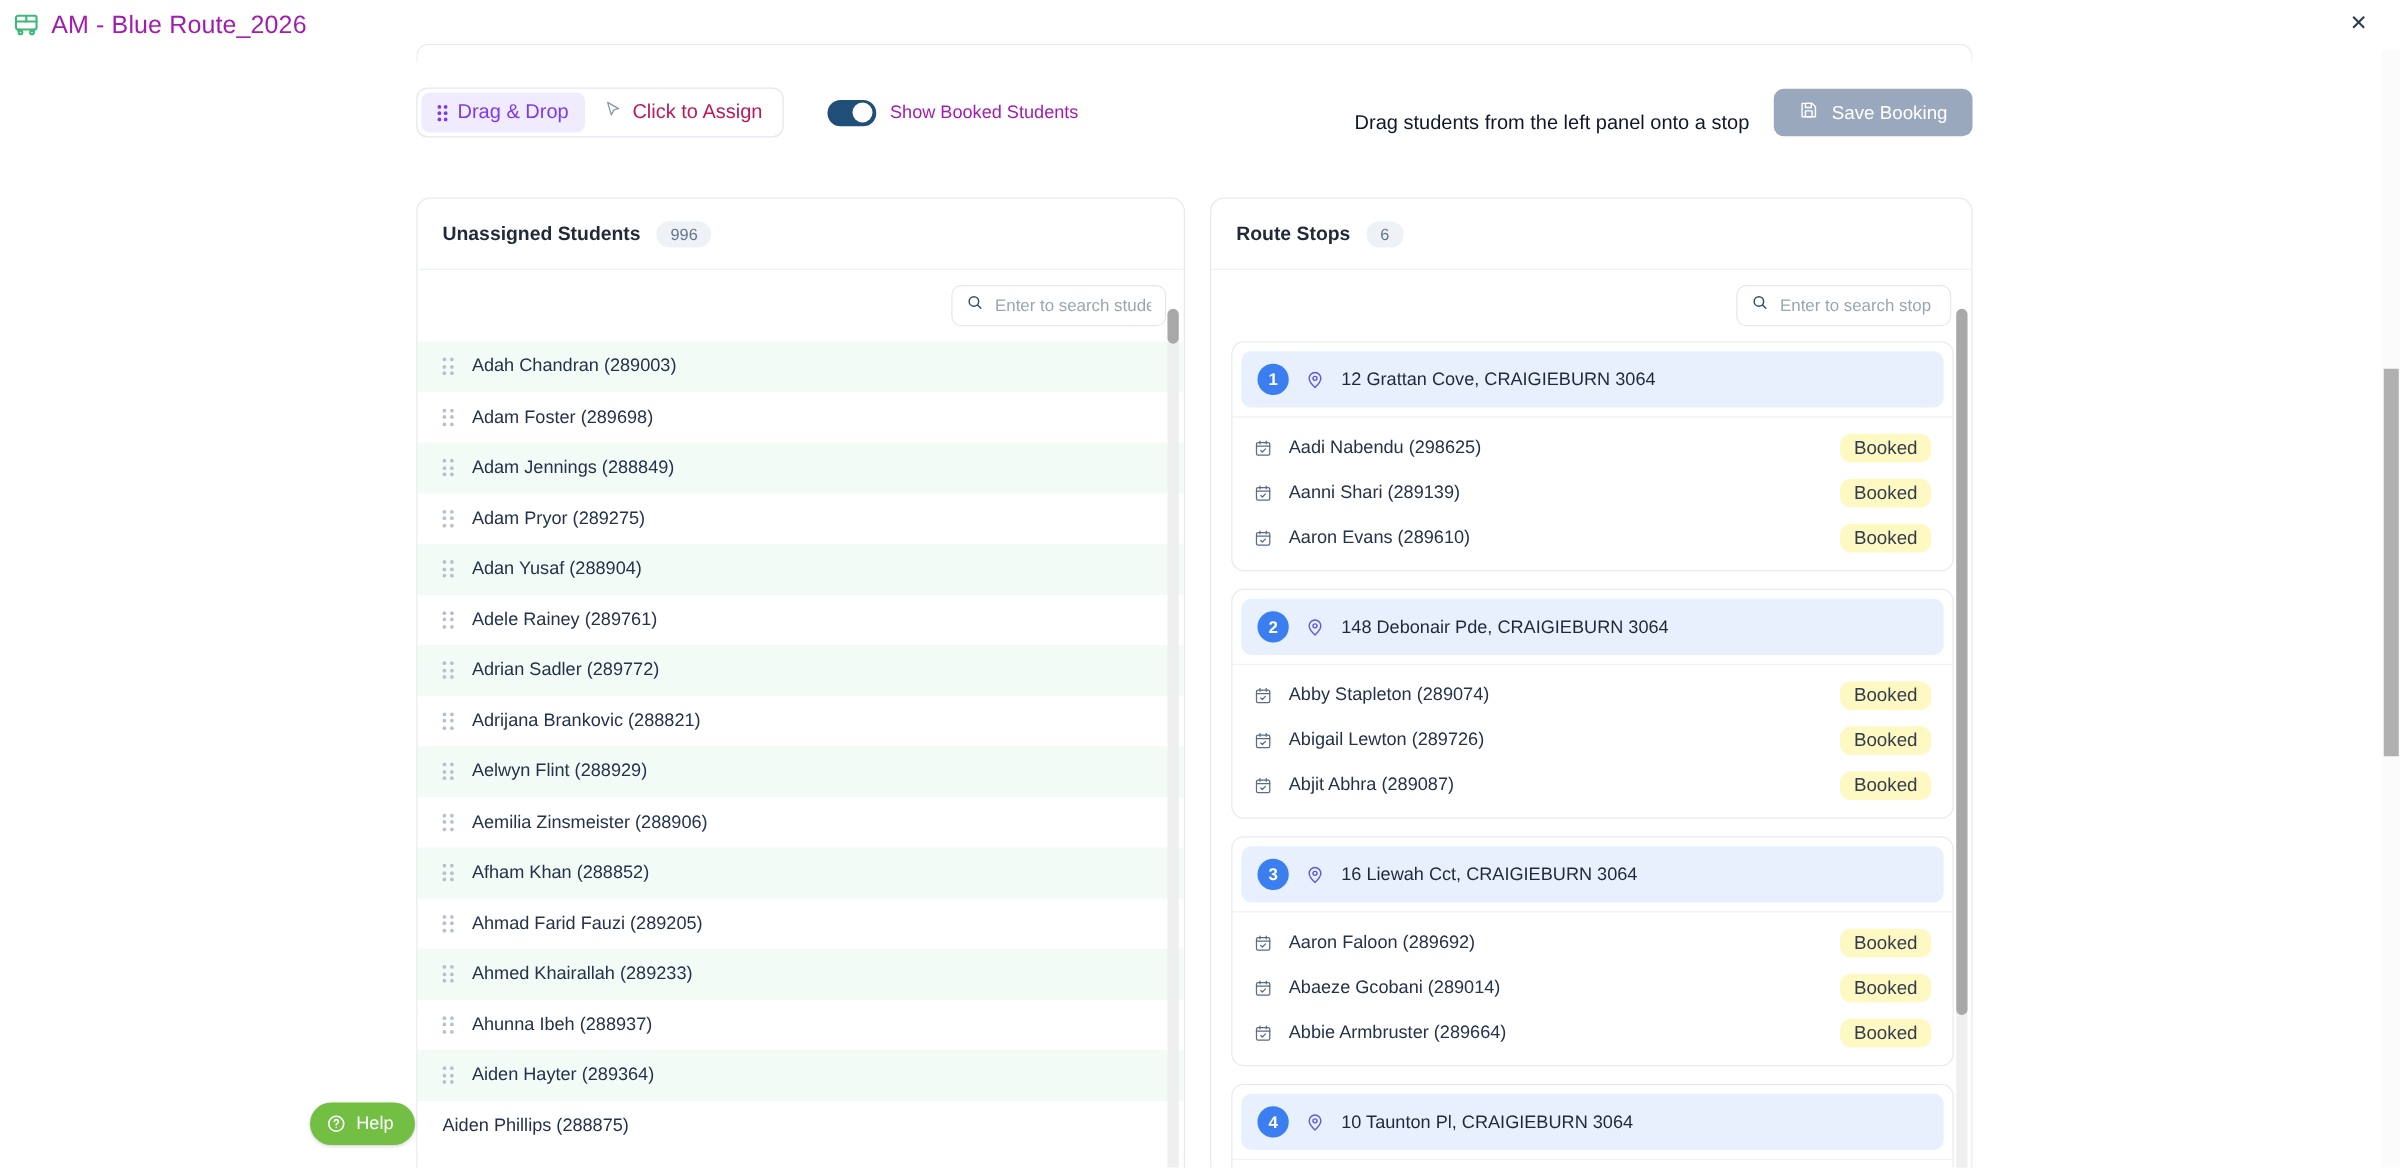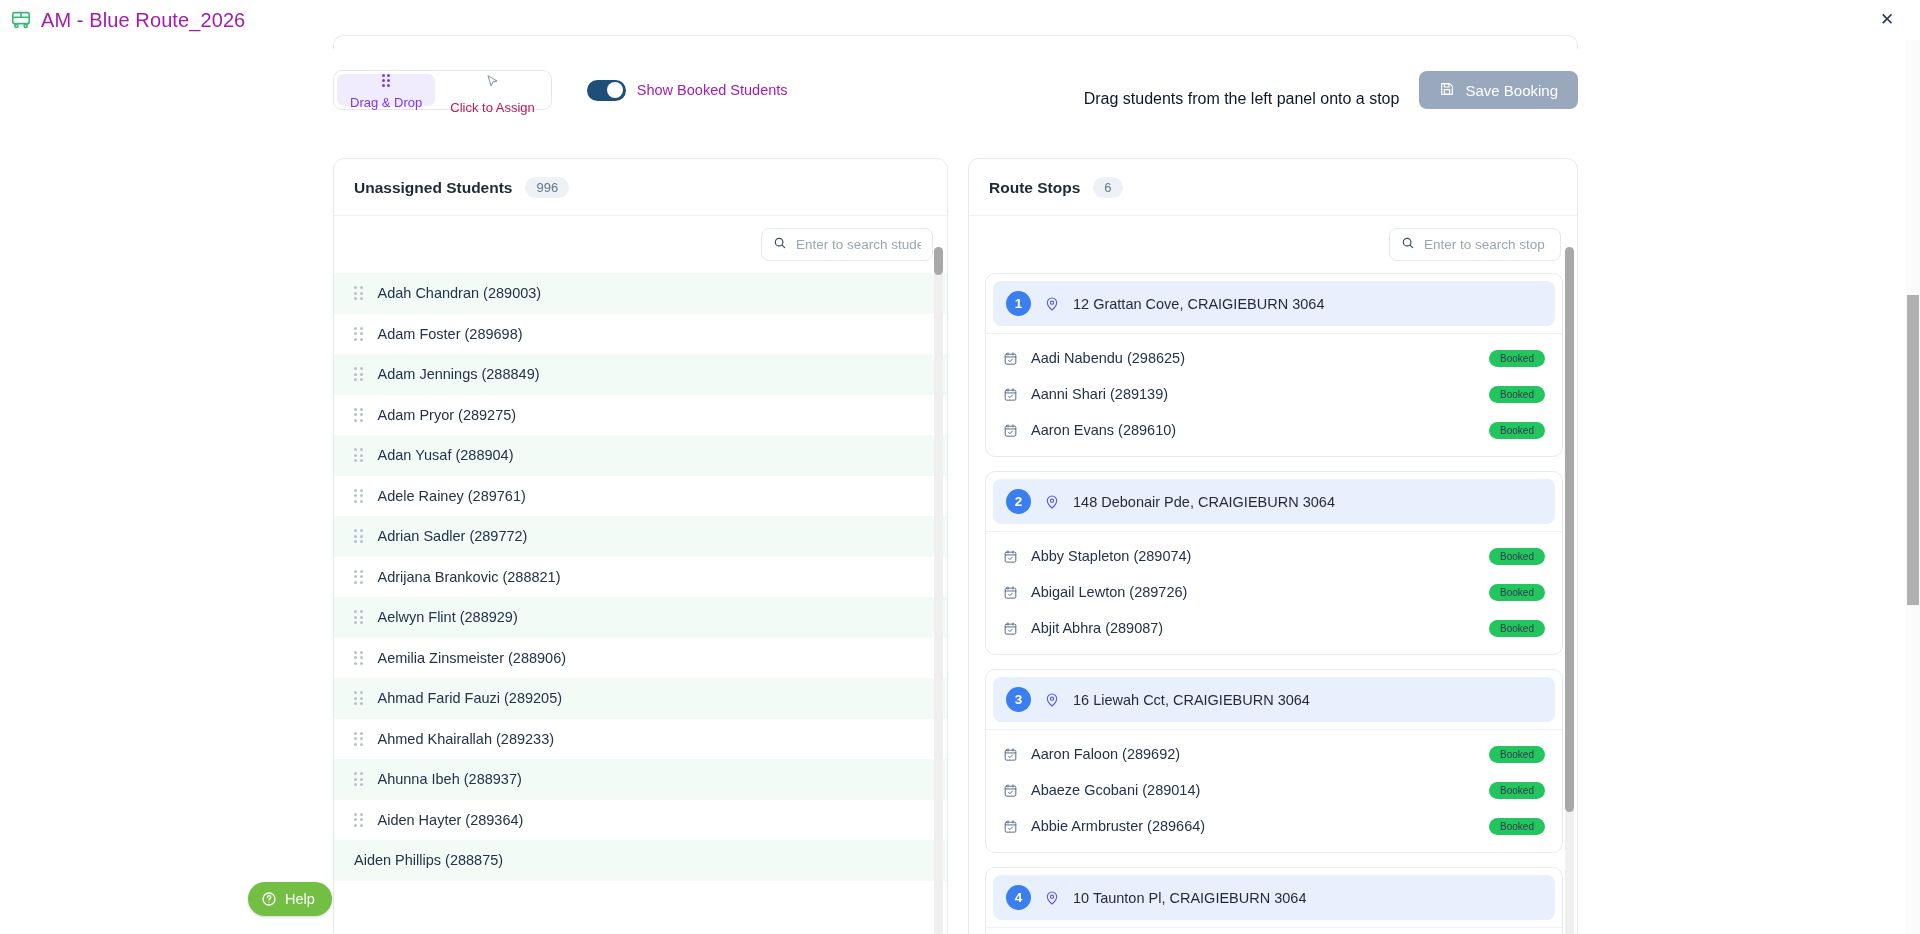--- a/index.html
+++ b/index.html
@@ -46,21 +46,21 @@
     display: flex; align-items: center;
   }
   .seg {
     display: flex; align-items: center;
     border: 1px solid #e3e8ef; border-radius: 9px; background: #ffffff;
     height: 40px; padding: 3px; gap: 2px;
   }
   .seg-btn {
     display: flex; align-items: center; gap: 8px;
     height: 32px; padding: 0 13px; border-radius: 7px;
-    font-size: 13px; cursor: pointer; white-space: nowrap; flex-direction: column;
+    font-size: 16px; cursor: pointer; white-space: nowrap;
   }
   .seg-btn.active { background: #f0ebfd; color: #7c3aed; font-weight: 500; }
   .seg-btn.inactive { background: transparent; color: #be185d; }
   .dots-grid { display: grid; grid-template-columns: repeat(2, 3px); gap: 2px; }
   .dots-grid i { width: 3px; height: 3px; border-radius: 50%; background: currentColor; display: block; }
 
   .toggle-wrap { display: flex; align-items: center; gap: 11px; margin-left: 35px; }
   .toggle {
     width: 39px; height: 21px; border-radius: 11px; background: #1f4e79;
     position: relative; cursor: pointer; flex: 0 0 auto;
@@ -148,22 +148,22 @@
   .pin-icon { width: 16px; height: 16px; flex: 0 0 auto; }
   .stop-addr { font-size: 14.5px; color: #1f2937; }
 
   .stop-students { border-top: 1px solid #eef1f5; padding: 6px 0 8px 0; }
   .stop-student {
     display: flex; align-items: center; gap: 13px;
     height: 36px; padding: 0 17px 0 17px; font-size: 14.5px; color: #24324a;
   }
   .cal-icon { width: 15px; height: 15px; flex: 0 0 auto; }
   .booked {
-    margin-left: auto; background: #22c55e; color: #323c4c;
-    font-size: 10px; padding: 3px 11px; border-radius: 9px;
+    margin-left: auto; background: #fef9c3; color: #323c4c;
+    font-size: 15px; padding: 3px 11px; border-radius: 9px;
   }
 
   
   .sb-track {
     position: absolute; width: 9px; border-radius: 5px; background: #efefef;
   }
   .sb-thumb {
     position: absolute; width: 9px; border-radius: 5px; background: #a8a8a8;
   }
   .sb-left  { right: 4px; top: 88px; bottom: 6px; }
@@ -389,20 +389,31 @@
           </div>
           <div class="student-row">
             <span class="handle">
               <i></i>
               <i></i>
               <i></i>
               <i></i>
               <i></i>
               <i></i>
             </span>
+            <span>Afham Khan (288852)</span>
+          </div>
+          <div class="student-row">
+            <span class="handle">
+              <i></i>
+              <i></i>
+              <i></i>
+              <i></i>
+              <i></i>
+              <i></i>
+            </span>
             <span>Ahmad Farid Fauzi (289205)</span>
           </div>
           <div class="student-row">
             <span class="handle">
               <i></i>
               <i></i>
               <i></i>
               <i></i>
               <i></i>
               <i></i>

